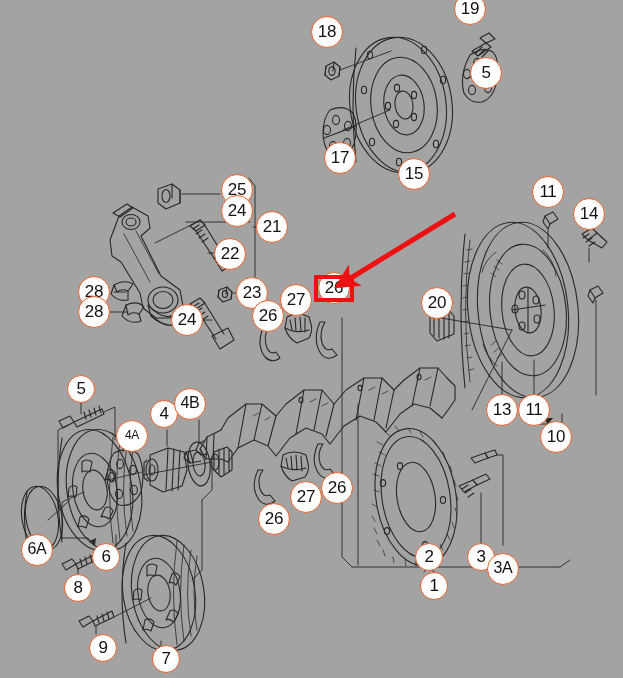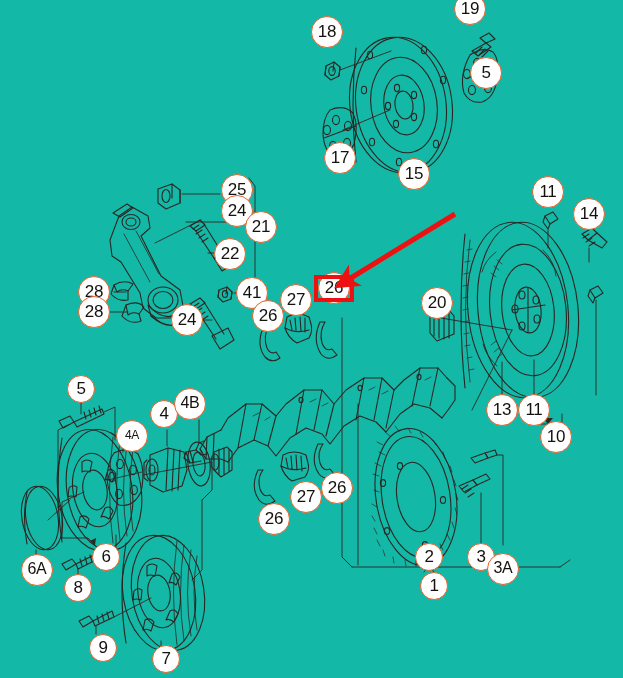--- a/index.html
+++ b/index.html
@@ -7,21 +7,21 @@
     padding: 0;
     background: #ffffff;
   }
   body {
     font-family: "Liberation Sans", sans-serif;
   }
   #diagram-root {
     position: relative;
     width: 623px;
     height: 678px;
-    background: #14b8a6;
+    background: #a3a3a3;
     overflow: hidden;
   }
   #art-layer, #callout-layer, #highlight-layer {
     position: absolute;
     left: 0;
     top: 0;
     width: 623px;
     height: 678px;
   }
   #art-layer { z-index: 1; }
@@ -464,37 +464,37 @@
       </div>
       <div class="callout" style="left: 398px; top: 158px; width: 32px; height: 32px; border: 1.6px solid rgb(232, 98, 42); font-size: 17px; color: rgb(21, 17, 15);">
         <span class="callout-text">15</span>
       </div>
       <div class="callout" style="left: 221px; top: 174px; width: 32px; height: 32px; border: 1.6px solid rgb(232, 98, 42); font-size: 17px; color: rgb(21, 17, 15);">
         <span class="callout-text">25</span>
       </div>
       <div class="callout" style="left: 221px; top: 195px; width: 32px; height: 32px; border: 1.6px solid rgb(232, 98, 42); font-size: 17px; color: rgb(21, 17, 15);">
         <span class="callout-text">24</span>
       </div>
-      <div class="callout" style="left: 245px; top: 211px; width: 32px; height: 32px; border: 1.6px solid rgb(232, 98, 42); font-size: 17px; color: rgb(21, 17, 15);">
+      <div class="callout" style="left: 256px; top: 211px; width: 32px; height: 32px; border: 1.6px solid rgb(232, 98, 42); font-size: 17px; color: rgb(21, 17, 15);">
         <span class="callout-text">21</span>
       </div>
       <div class="callout" style="left: 532px; top: 176px; width: 32px; height: 32px; border: 1.6px solid rgb(232, 98, 42); font-size: 17px; color: rgb(21, 17, 15);">
         <span class="callout-text">11</span>
       </div>
       <div class="callout" style="left: 573px; top: 198px; width: 32px; height: 32px; border: 1.6px solid rgb(232, 98, 42); font-size: 17px; color: rgb(21, 17, 15);">
         <span class="callout-text">14</span>
       </div>
       <div class="callout" style="left: 214px; top: 238px; width: 32px; height: 32px; border: 1.6px solid rgb(232, 98, 42); font-size: 17px; color: rgb(21, 17, 15);">
         <span class="callout-text">22</span>
       </div>
       <div class="callout" style="left: 78px; top: 276px; width: 32px; height: 32px; border: 1.6px solid rgb(232, 98, 42); font-size: 17px; color: rgb(21, 17, 15);">
         <span class="callout-text">28</span>
       </div>
       <div class="callout" style="left: 236px; top: 277px; width: 32px; height: 32px; border: 1.6px solid rgb(232, 98, 42); font-size: 17px; color: rgb(21, 17, 15);">
-        <span class="callout-text">41</span>
+        <span class="callout-text">23</span>
       </div>
       <div class="callout" style="left: 318px; top: 272px; width: 32px; height: 32px; border: 1.6px solid rgb(232, 98, 42); font-size: 17px; color: rgb(21, 17, 15);">
         <span class="callout-text">26</span>
       </div>
       <div class="callout" style="left: 280px; top: 284px; width: 32px; height: 32px; border: 1.6px solid rgb(232, 98, 42); font-size: 17px; color: rgb(21, 17, 15);">
         <span class="callout-text">27</span>
       </div>
       <div class="callout" style="left: 78px; top: 296px; width: 32px; height: 32px; border: 1.6px solid rgb(232, 98, 42); font-size: 17px; color: rgb(21, 17, 15);">
         <span class="callout-text">28</span>
       </div>
@@ -536,21 +536,21 @@
       </div>
       <div class="callout" style="left: 290px; top: 481px; width: 32px; height: 32px; border: 1.6px solid rgb(232, 98, 42); font-size: 17px; color: rgb(21, 17, 15);">
         <span class="callout-text">27</span>
       </div>
       <div class="callout" style="left: 321px; top: 472px; width: 32px; height: 32px; border: 1.6px solid rgb(232, 98, 42); font-size: 17px; color: rgb(21, 17, 15);">
         <span class="callout-text">26</span>
       </div>
       <div class="callout" style="left: 258px; top: 503px; width: 32px; height: 32px; border: 1.6px solid rgb(232, 98, 42); font-size: 17px; color: rgb(21, 17, 15);">
         <span class="callout-text">26</span>
       </div>
-      <div class="callout" style="left: 21px; top: 554px; width: 32px; height: 32px; border: 1.6px solid rgb(232, 98, 42); font-size: 16px; color: rgb(21, 17, 15);">
+      <div class="callout" style="left: 21px; top: 534px; width: 32px; height: 32px; border: 1.6px solid rgb(232, 98, 42); font-size: 16px; color: rgb(21, 17, 15);">
         <span class="callout-text">6A</span>
       </div>
       <div class="callout" style="left: 64px; top: 574px; width: 28px; height: 28px; border: 1.6px solid rgb(232, 98, 42); font-size: 17px; color: rgb(21, 17, 15);">
         <span class="callout-text">8</span>
       </div>
       <div class="callout" style="left: 415px; top: 543px; width: 28px; height: 28px; border: 1.6px solid rgb(232, 98, 42); font-size: 17px; color: rgb(21, 17, 15);">
         <span class="callout-text">2</span>
       </div>
       <div class="callout" style="left: 467px; top: 543px; width: 28px; height: 28px; border: 1.6px solid rgb(232, 98, 42); font-size: 17px; color: rgb(21, 17, 15);">
         <span class="callout-text">3</span>

